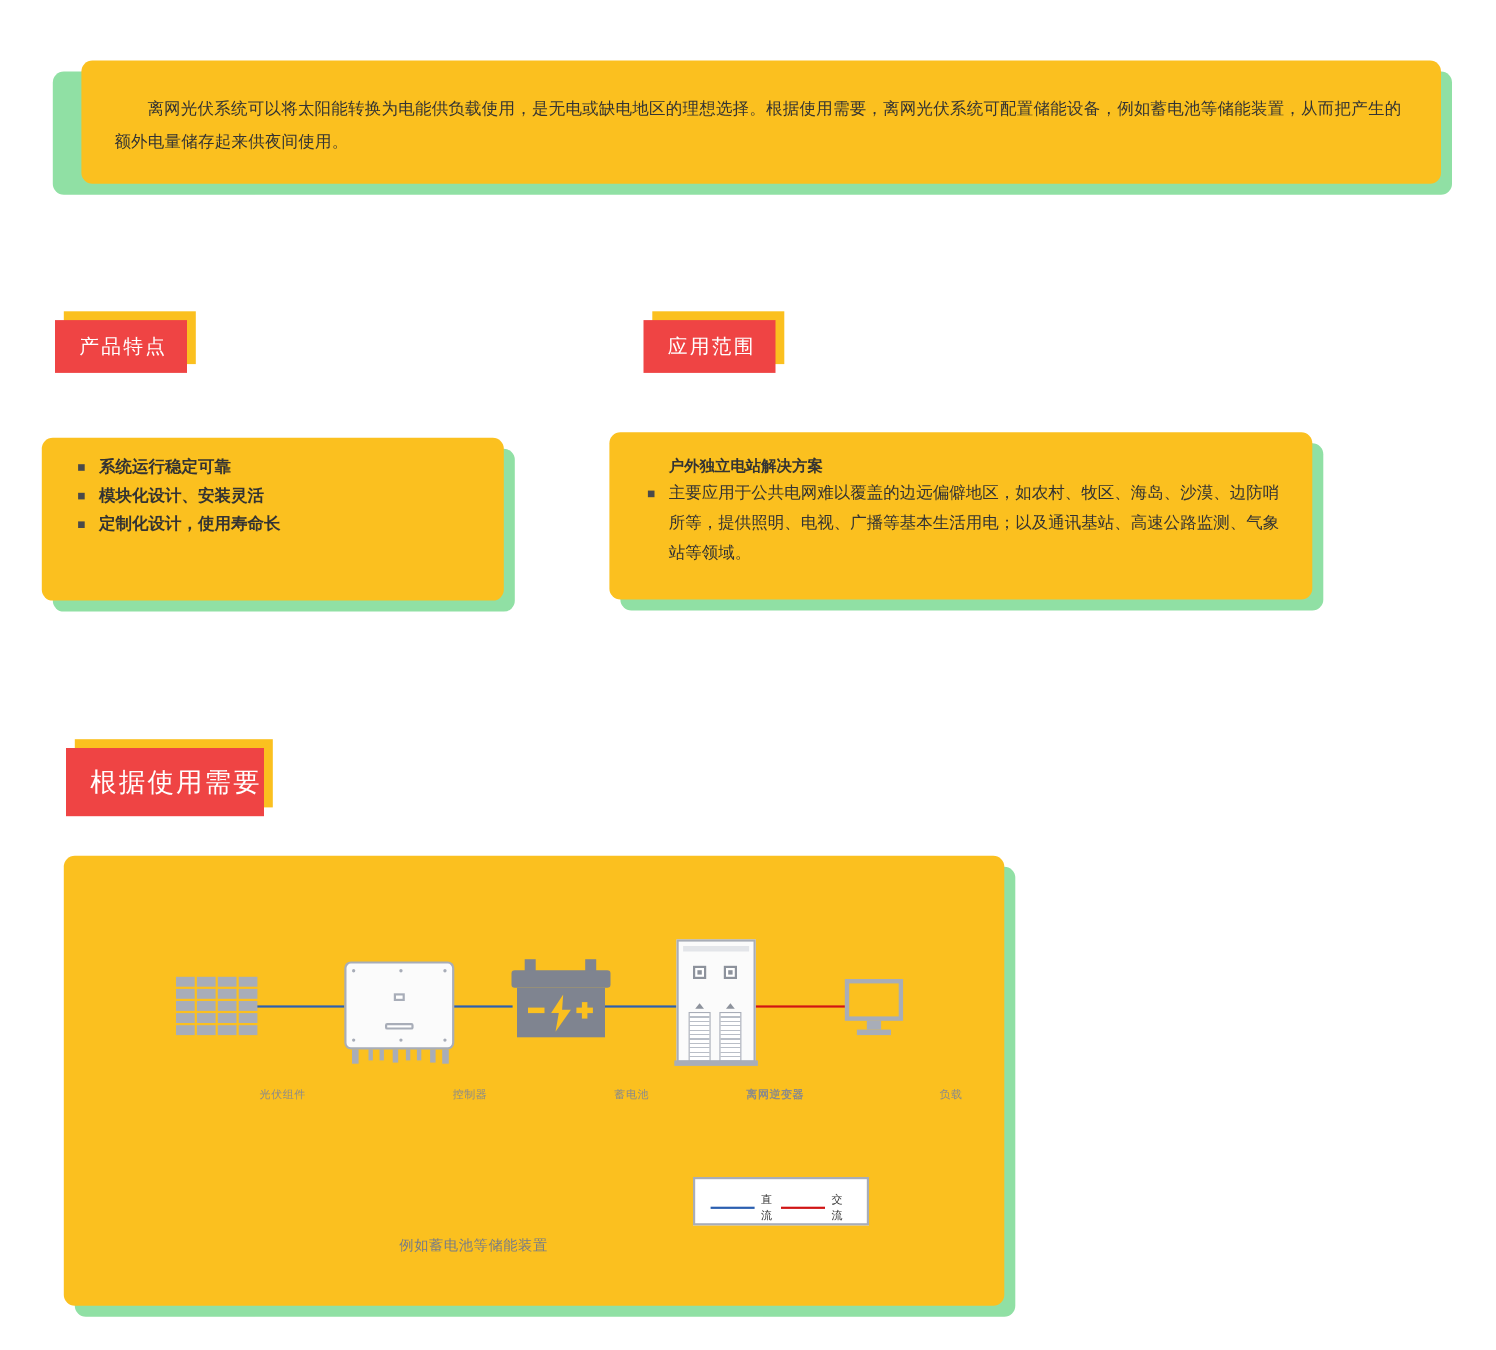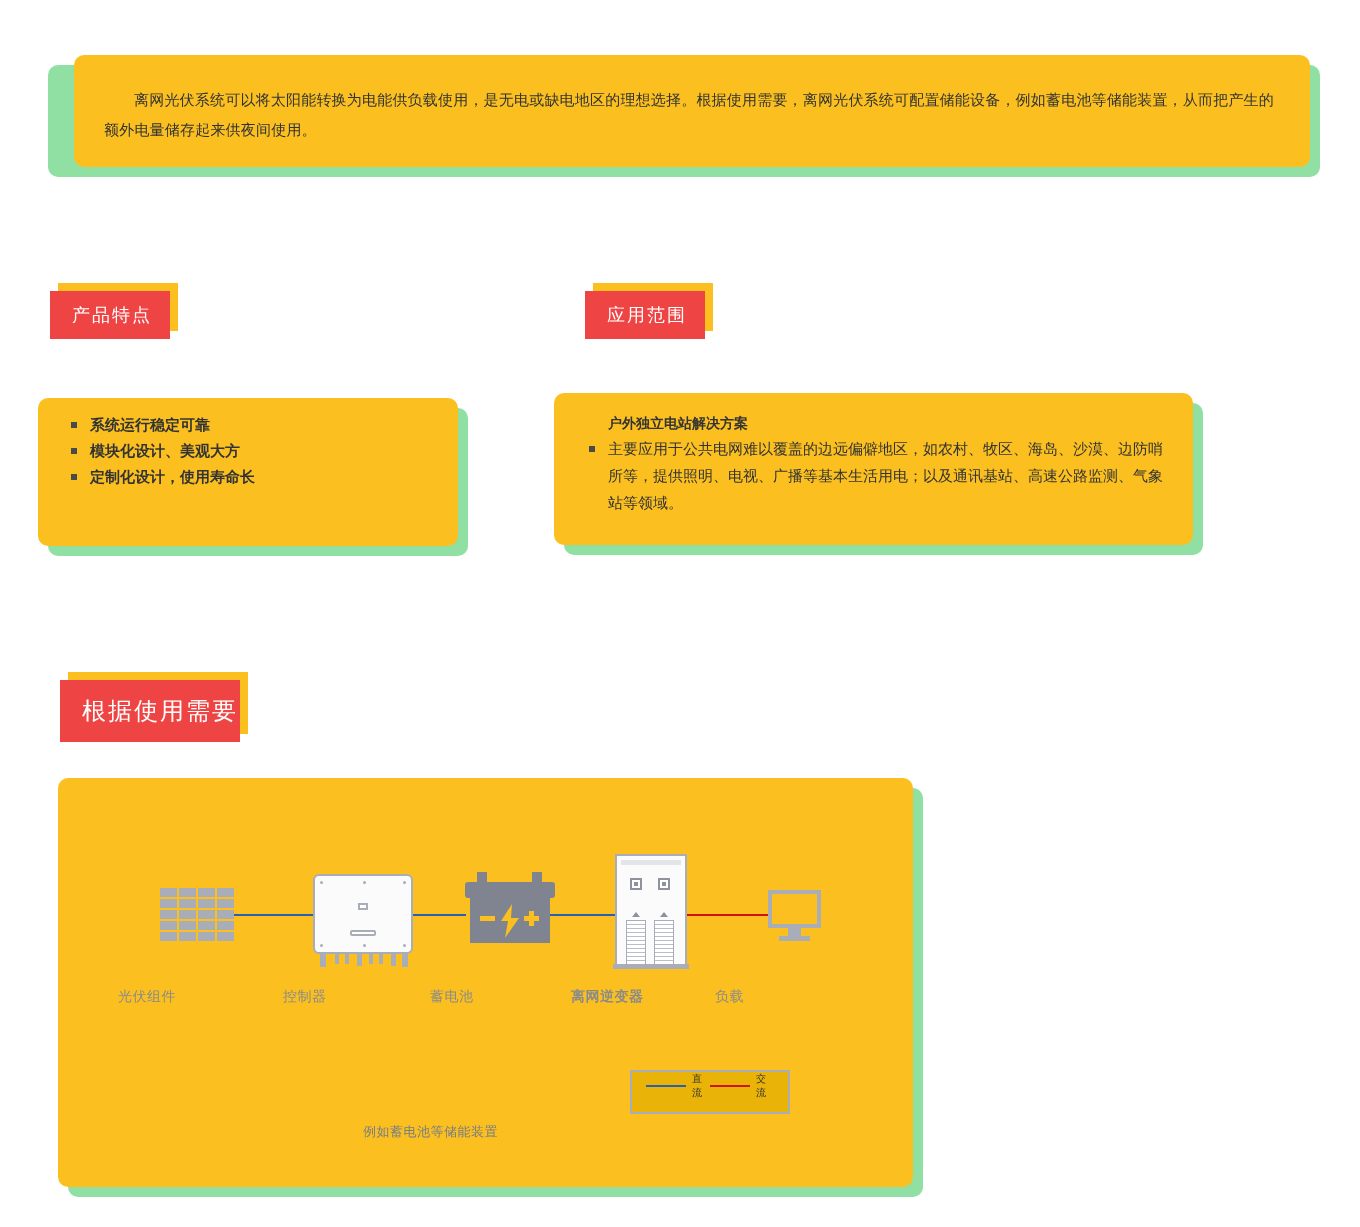--- a/index.html
+++ b/index.html
@@ -119,22 +119,22 @@
   
   #diagram-card { left: 58px; top: 778px; width: 855px; height: 409px; }
 
   .diagram-area { position: absolute; left: 0; top: 0; width: 100%; height: 100%; }
 
   .node { position: absolute; }
   .node-label {
     position: absolute;
     top: 210px;
     width: 160px;
-    text-align: left;
-    font-size: 14px;
+    text-align: right;
+    font-size: 10px;
     color: #8a8a8a;
     letter-spacing: .5px;
   }
 
   .wire { position: absolute; height: 2px; }
   .wire.dc { background: #2b5fb0; }
   .wire.ac { background: #d01414; }
 
   
   .solar-grid {
@@ -213,24 +213,24 @@
     position: absolute;
     border: 4px solid #a8adb8;
     background: transparent;
   }
   .mon-neck { position: absolute; background: #a8adb8; }
   .mon-foot { position: absolute; background: #a8adb8; }
 
   
   .legend-box {
     position: absolute;
-    background: #eab308;
+    background: #ffffff;
     border: 2px solid #a8adb8;
     display: flex;
-    align-items: flex-start;
+    align-items: flex-end;
     justify-content: space-around;
     padding: 0 14px;
   }
   .legend-item { display: flex; align-items: center; }
   .legend-swatch { width: 44px; height: 2px; margin-right: 6px; }
   .legend-text { font-size: 10px; color: #333; }
 
   .diagram-caption {
     position: absolute;
     font-size: 13px;
@@ -265,21 +265,21 @@
 <div class="card-wrap" id="features-card">
   <div class="card-shadow"></div>
   <div class="card-body">
     <ul class="bullet-list">
       <li>
         <span class="bullet"></span>
         <span>系统运行稳定可靠</span>
       </li>
       <li>
         <span class="bullet"></span>
-        <span>模块化设计、美观大方</span>
+        <span>模块化设计、安装灵活</span>
       </li>
       <li>
         <span class="bullet"></span>
         <span>定制化设计，使用寿命长</span>
       </li>
     </ul>
   </div>
 </div>
 
 <div class="card-wrap" id="scope-card">

